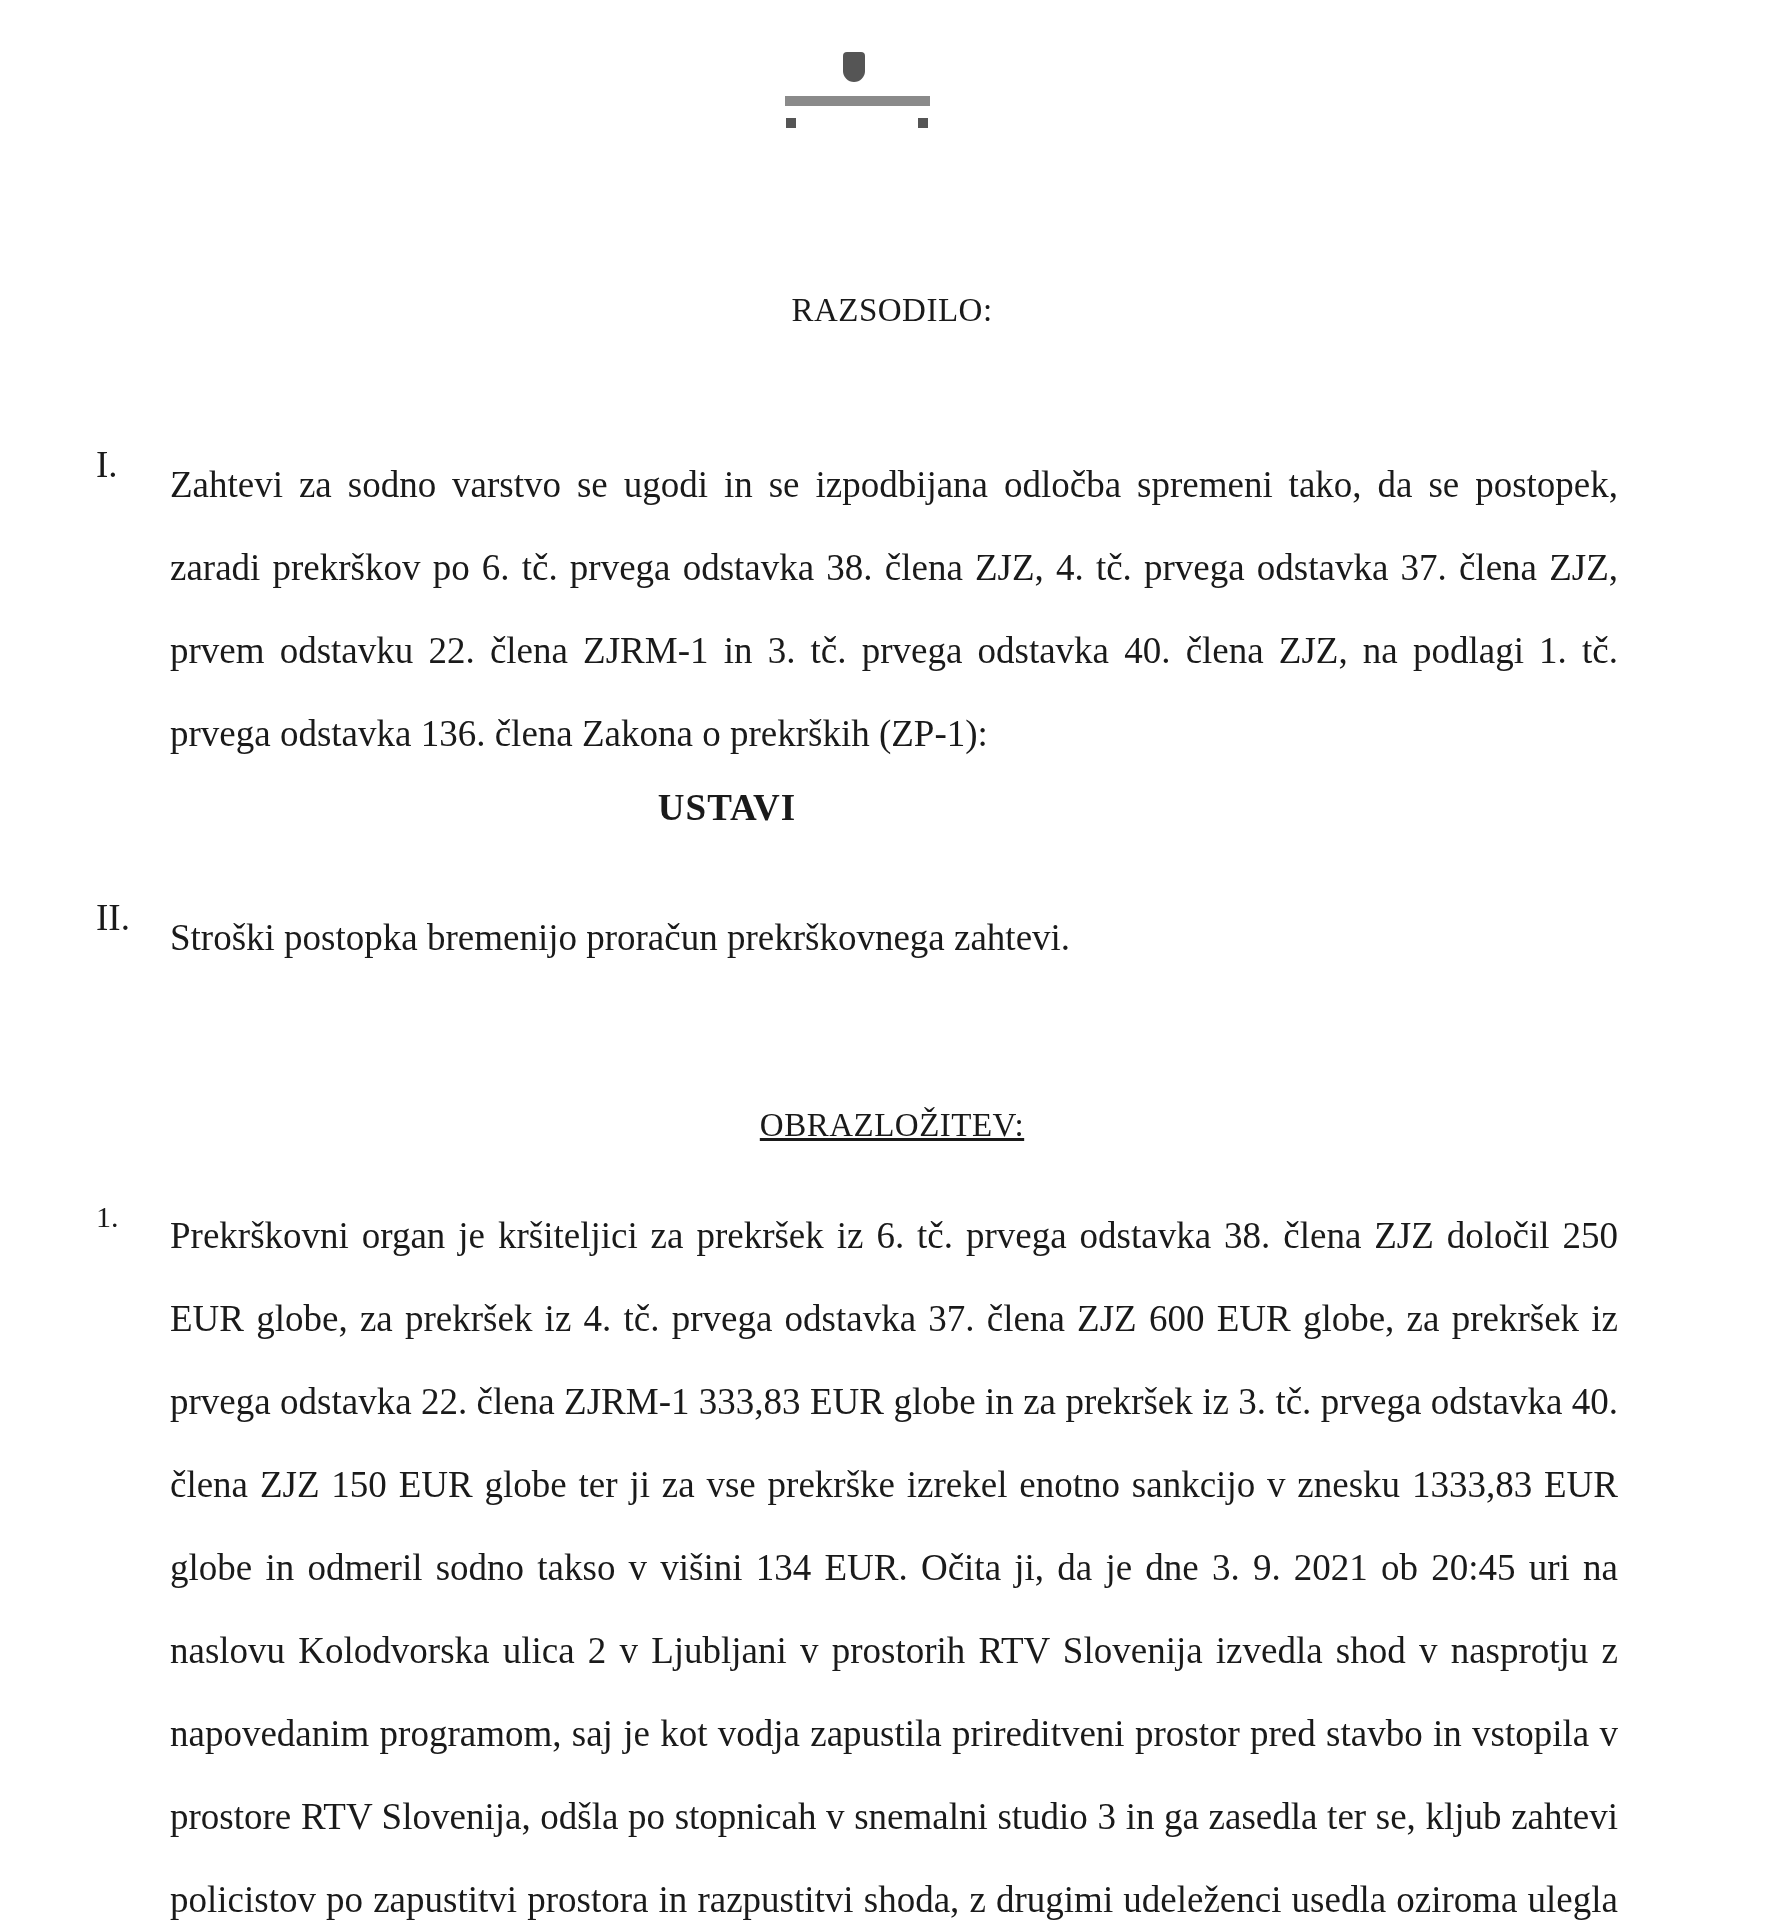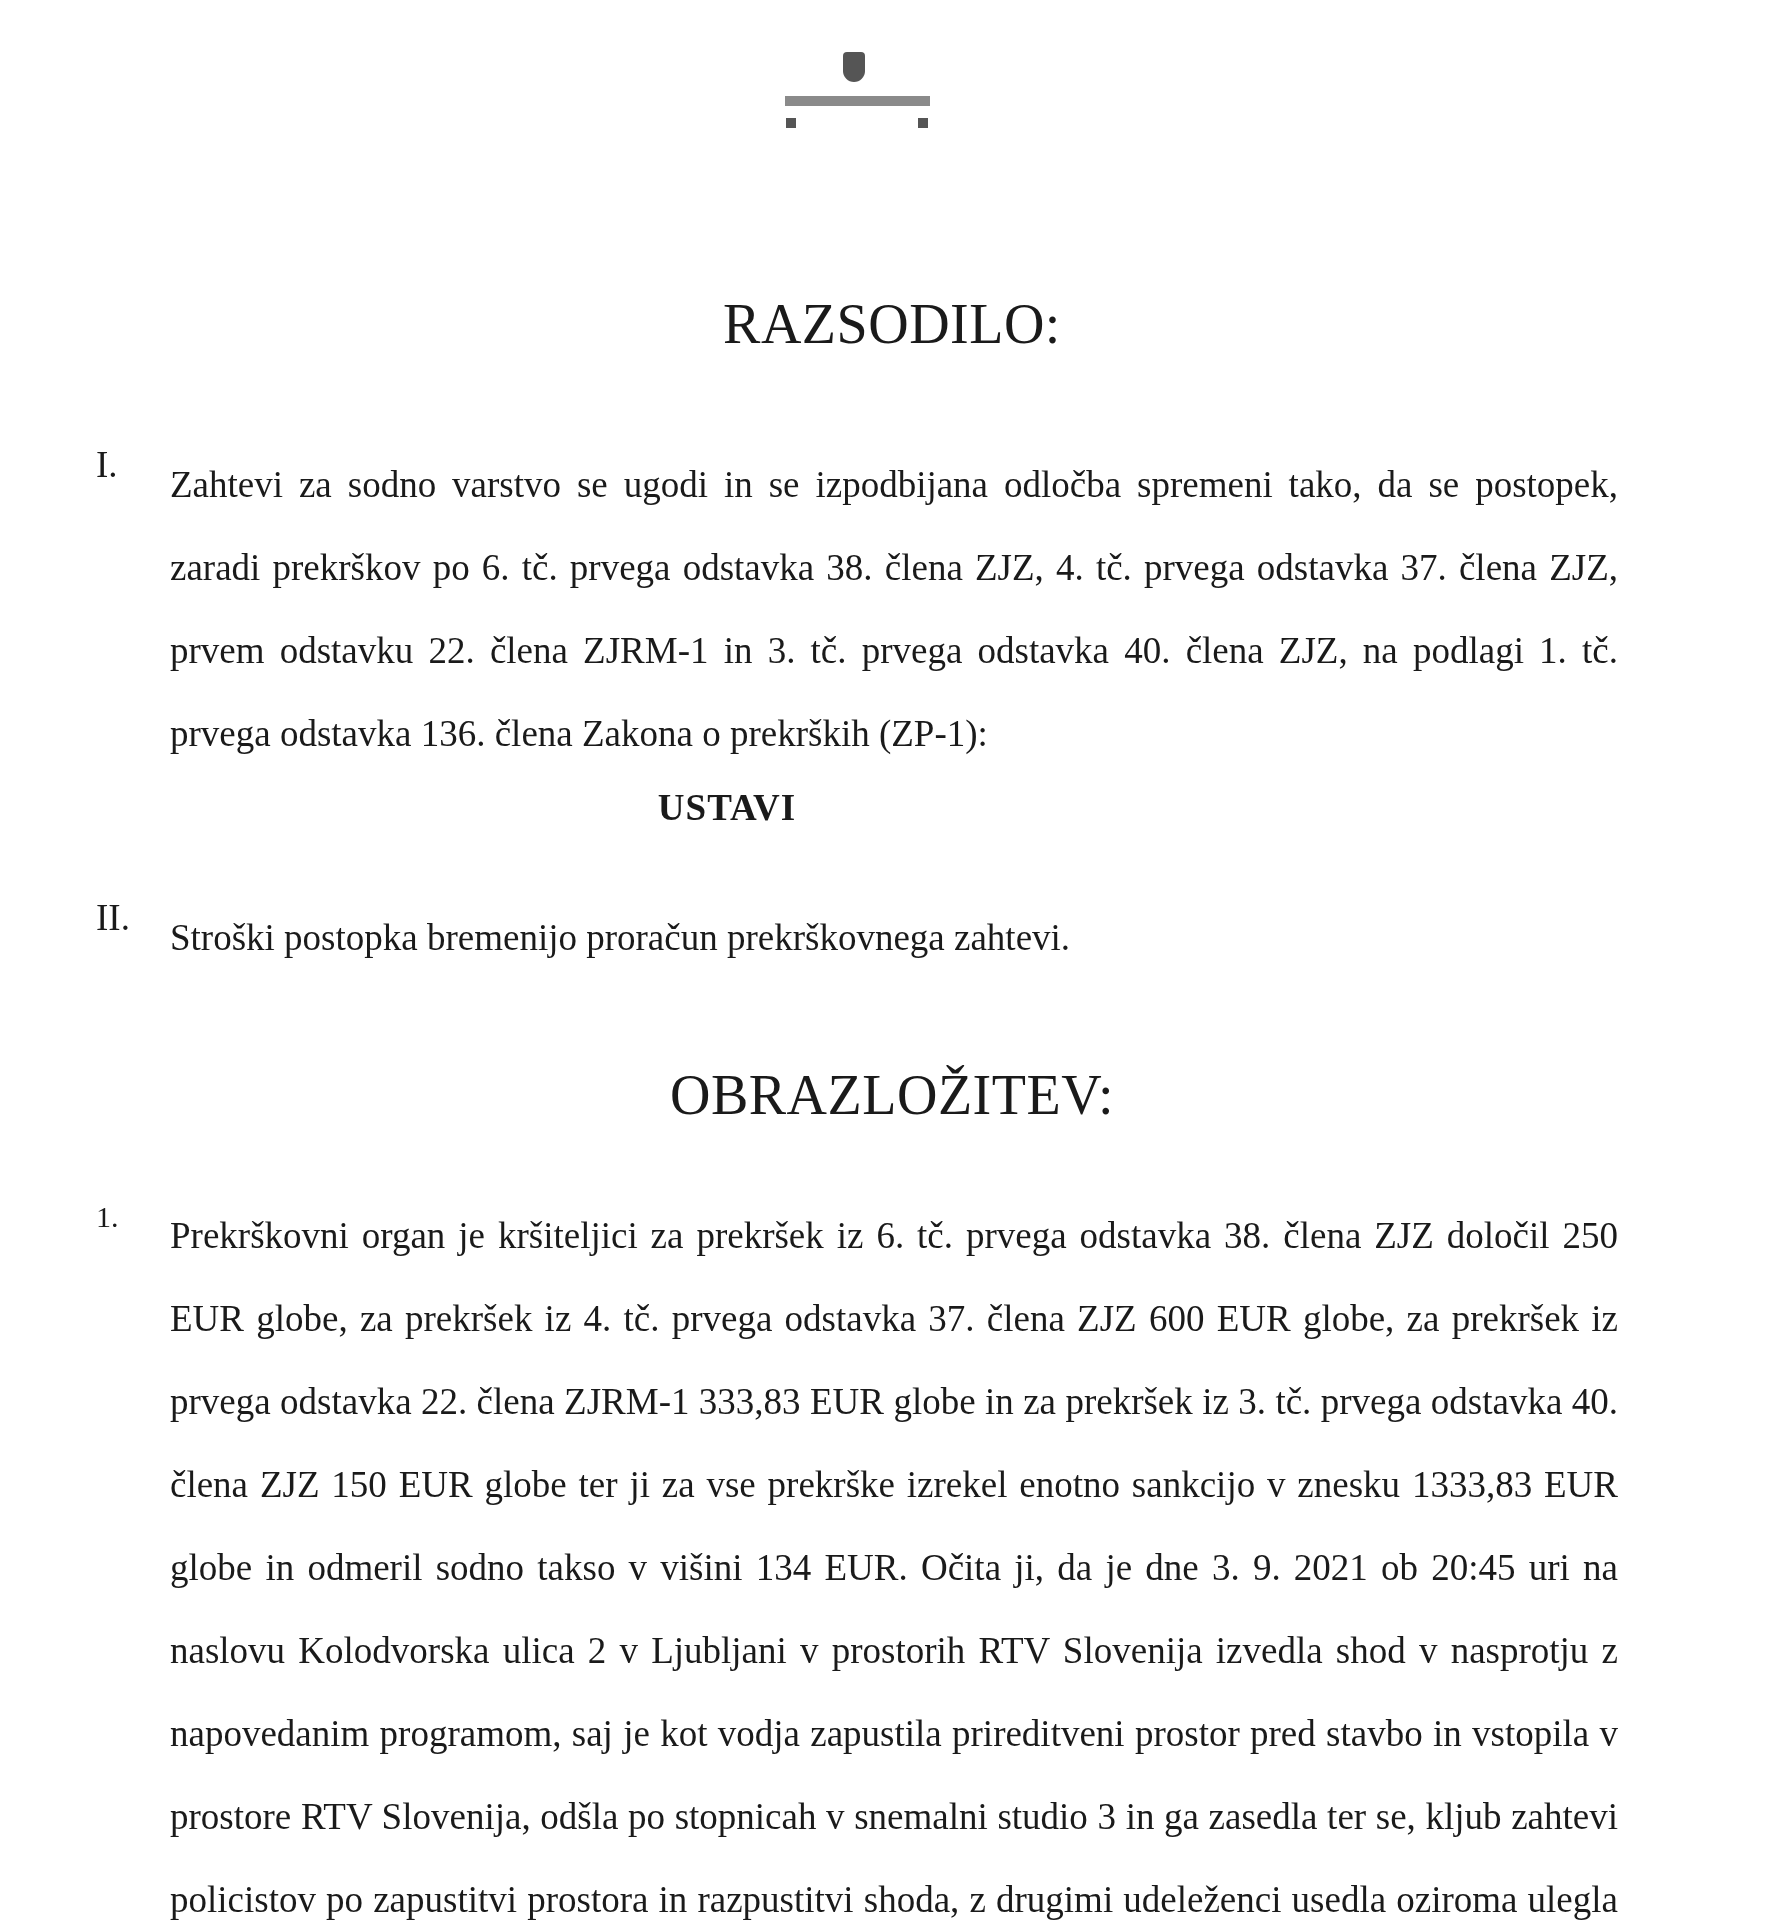--- a/index.html
+++ b/index.html
@@ -8,23 +8,23 @@
     font-family: "Liberation Serif", "DejaVu Serif", serif;
     color: #1a1a1a;
   }
   .emblem { position: absolute; left: 0; top: 0; width: 1784px; height: 140px; }
   .crest { position: absolute; left: 843px; top: 52px; width: 22px; height: 30px;
     background: #555; border-radius: 4px 4px 11px 11px; }
   .bar { position: absolute; left: 785px; top: 96px; width: 145px; height: 10px; background: #8a8a8a; }
   .dot { position: absolute; top: 118px; width: 10px; height: 10px; background: #555; }
   .dot.l { left: 786px; } .dot.r { left: 918px; }
 
-  .heading { position: absolute; left: 0; width: 1784px; text-align: center; font-size: 56px; letter-spacing: 0.5px; }
+  .heading { position: absolute; left: 0; width: 1784px; text-align: center; font-size: 33px; letter-spacing: 0.5px; }
   .h-razsodilo { top: 292px; }
-  .h-obraz { top: 1063px; }
+  .h-obraz { top: 1107px; text-decoration: underline; }
   .ustavi { position: absolute; left: 0; width: 1454px; text-align: center; top: 786px;
     font-size: 37px; font-weight: bold; letter-spacing: 1px; }
 
   .item { position: absolute; left: 0; width: 1784px; }
   .num { position: absolute; left: 96px; font-size: 37px; }
   .text { position: absolute; left: 170px; width: 1448px; font-size: 37px; line-height: 83px;
     text-align: justify; }
   .item-1 { top: 443px; }
   .item-2 { top: 896px; }
   .item-3 { top: 1194px; }

